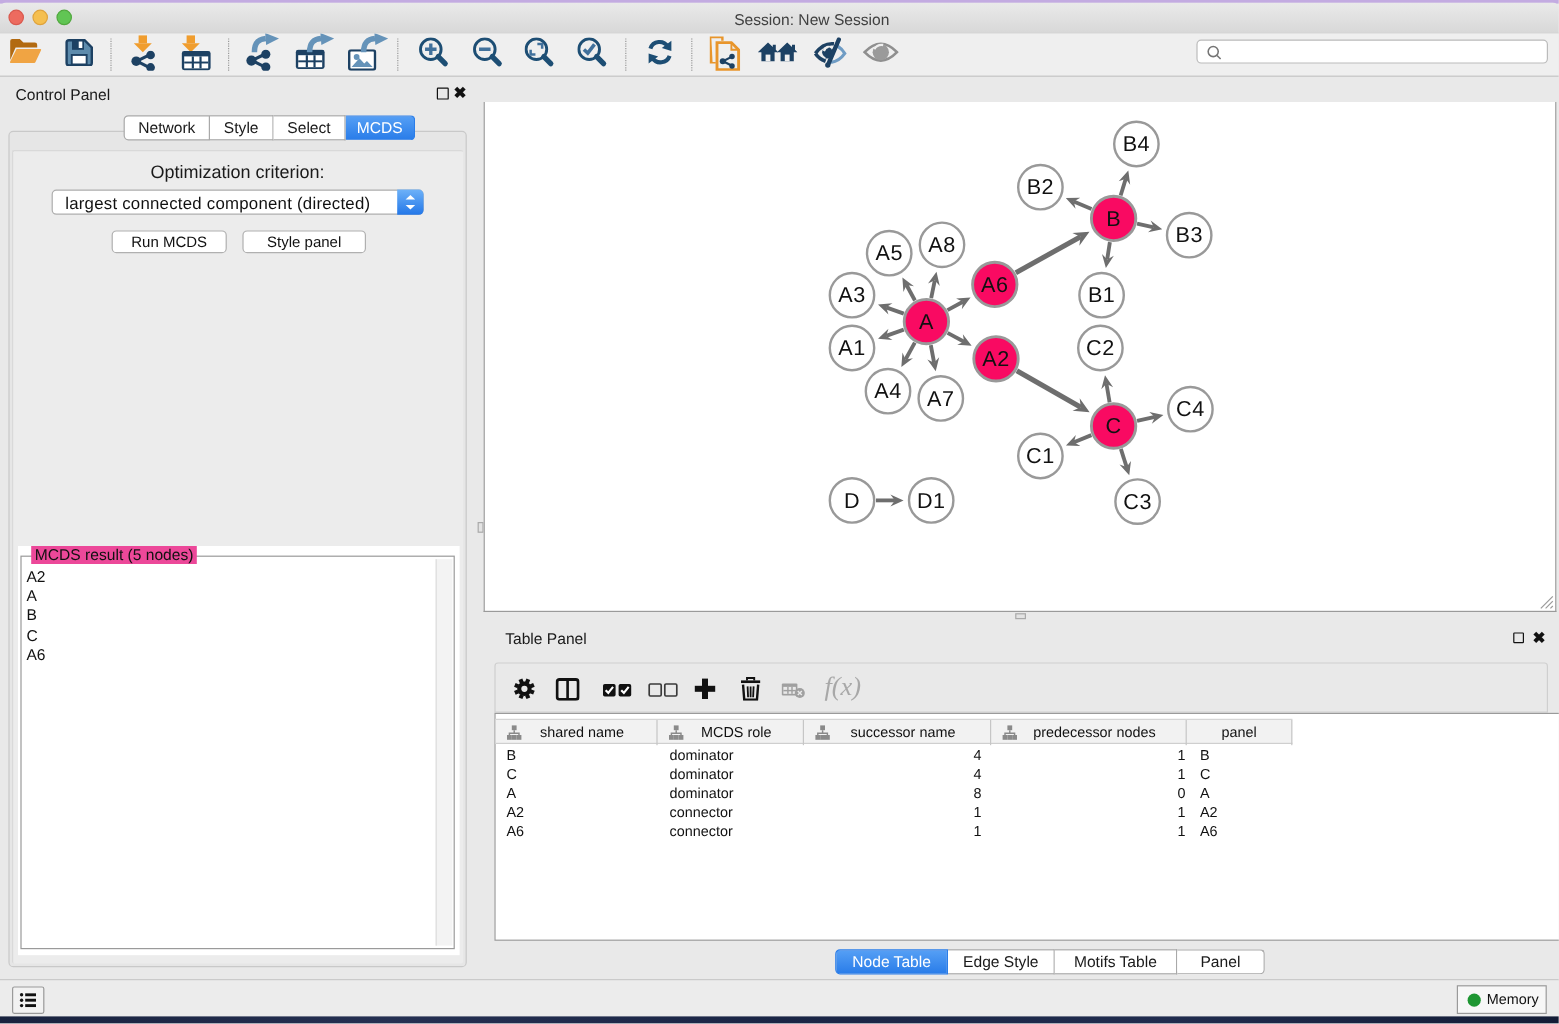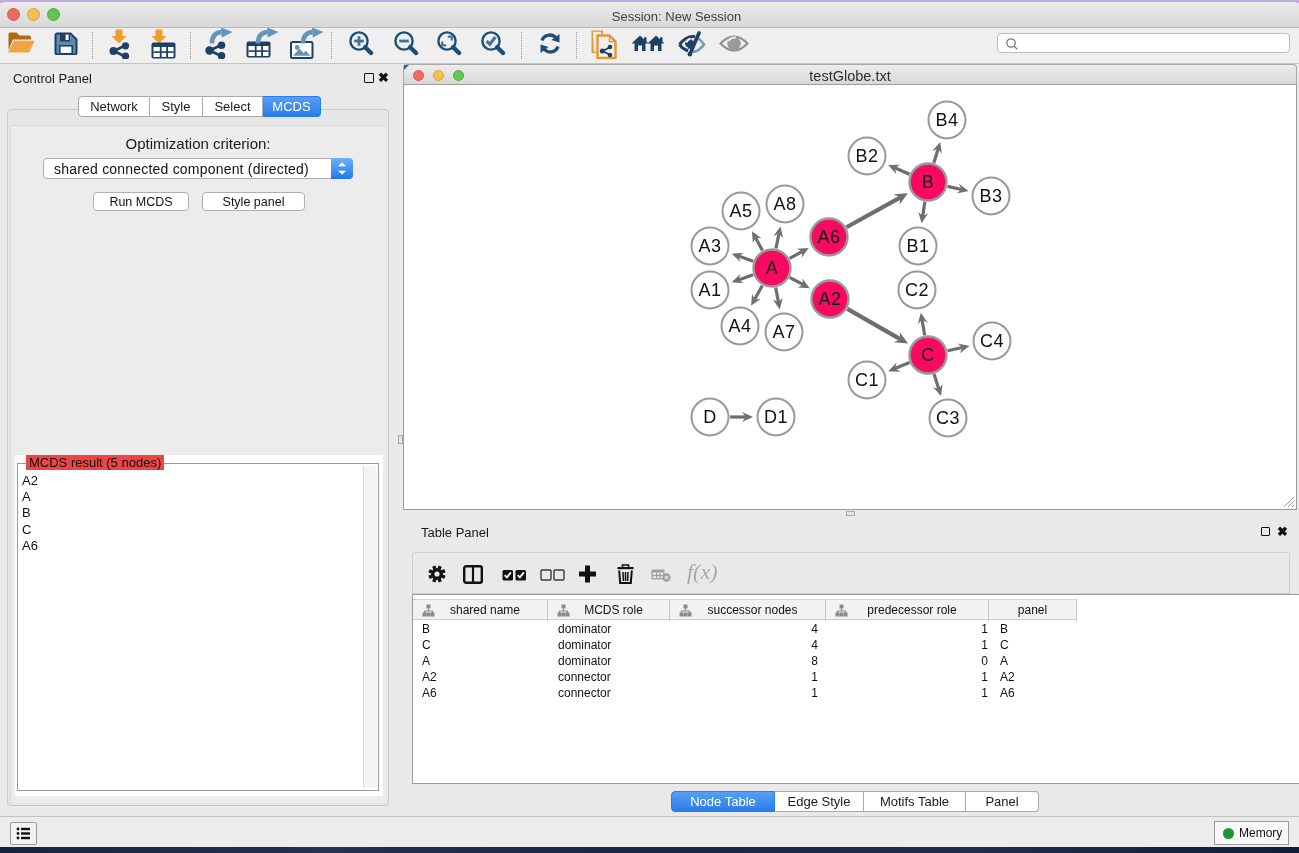--- a/index.html
+++ b/index.html
@@ -17,34 +17,34 @@
 .tdiv { position:absolute; top:4px; height:27px; width:0; border-left:1px dotted #9a9a9a; }
 #searchbox { position:absolute; left:997px; top:5px; width:293px; height:20px; background:#fff; border:1px solid #bbb; border-radius:4px; }
 #iconlayer svg, #tpicons svg { position:absolute; }
 
 #ctlTitle { left:13px; top:71px; font-size:13px; color:#1a1a1a; }
 .wsq { width:10px; height:10px; border:1.5px solid #111; border-radius:1px; position:absolute; }
 .wx { position:absolute; font-size:13px; font-weight:bold; color:#111; }
 .tabrow { position:absolute; display:flex; }
 .tab { height:21px; background:#fff; border:1px solid #a9a9a9; border-left:none;
   font-size:13px; color:#1a1a1a; display:flex; align-items:center; justify-content:center; }
-.tab.first { border-left:1px solid #a9a9a9; border-radius:4px 0 0 4px; }
+.tab.first { border-left:1px solid #a9a9a9; border-radius:4px 0 0 4px;margin-left:25px; }
 .tab.last { border-radius:0 4px 4px 0; }
 .tab.sel { background:linear-gradient(#559ff5,#2a7de9); color:#fff; border-color:#2a7de9; }
 #ctlPanel { left:7px; top:109px; width:382px; height:697px; background:#e6e6e6; border:1px solid #c9c9c9; border-radius:4px; }
 #ctlInner { left:10px; top:125px; width:376px; height:678px; background:#ececec; border-top:1px solid #d9d9d9; border-left:1px solid #d9d9d9; border-radius:2px; }
 #optlabel { left:0px; top:135px; width:396px; text-align:center; font-size:15px; color:#1a1a1a; }
 #combo { left:43px; top:158px; width:310px; height:21px; background:#fff; border:1px solid #adadad; border-radius:4px; font-size:14px; letter-spacing:0.2px; color:#111; }
 #combotext { position:absolute; left:0; right:33px; top:2px; text-align:center; }
 #combobtn { position:absolute; right:-1px; top:-1px; width:22px; height:21px; background:linear-gradient(#6db1f8,#2377e8); border-radius:0 4px 4px 0; }
 .btn { position:absolute; height:19px; background:#fff; border:1px solid #b0b0b0; border-radius:4px;
   font-size:12.5px; color:#111; display:flex; align-items:center; justify-content:center; }
 #resultPanel { left:15px; top:455px; width:368px; height:341px; background:#fff; }
 #groupbox { position:absolute; left:2px; top:8px; right:4px; bottom:5px; border:1px solid #9a9a9a; }
-#grouptitle { position:absolute; left:8px; top:-9px; background:#ef4444; padding:0 3px; font-size:13px; color:#111; }
+#grouptitle { position:absolute; left:8px; top:-9px; background:#ec4899; padding:0 3px; font-size:13px; color:#111; }
 #mcdslist { position:absolute; left:4px; top:9px; font-size:13px; color:#111; line-height:16.2px; }
 #listsb { position:absolute; right:1px; top:2px; width:14px; bottom:2px; background:#f3f3f3; border-left:1px solid #dcdcdc; }
 
 #statusdiv { left:0; top:816px; width:1299px; height:1px; background:#c2c2c2; }
 #statusbar { left:0; top:817px; width:1299px; height:30px; background:#ececec; }
 #listbtn { position:absolute; left:10px; top:5px; width:27px; height:23px; background:#f2f2f2; border:1px solid #9a9a9a; border-radius:2px; }
 #membtn { position:absolute; right:10px; top:4px; width:75px; height:24px; background:#f7f7f7; border:1px solid #9a9a9a; font-size:12px; color:#111; display:flex; align-items:center; }
 #memdot { width:11px; height:11px; border-radius:50%; background:#1e9632; margin:0 5px 0 8px; }
 #deskBottom { left:0; top:847px; width:1299px; height:6px; background:linear-gradient(90deg,#18223e,#253052 25%,#1a2545 50%,#202c4e 75%,#131c36); }
 
@@ -223,21 +223,21 @@
 <div class="abs" id="ctlPanel"></div>
 <div class="abs" id="ctlInner"></div>
 <div class="tabrow" style="left:78px; top:96px;">
   <div class="tab first" style="width:72px">Network</div>
   <div class="tab" style="width:53px">Style</div>
   <div class="tab" style="width:60px">Select</div>
   <div class="tab sel last" style="width:58px">MCDS</div>
 </div>
 <div class="abs" id="optlabel">Optimization criterion:</div>
 <div class="abs" id="combo">
-  <div id="combotext">shared connected component (directed)</div>
+  <div id="combotext">largest connected component (directed)</div>
   <div id="combobtn">
     <svg width="22" height="21" viewBox="0 0 22 21">
         <path d="M7 8.2 L11 4.4 L15 8.2 Z" fill="#fff"></path>
         <path d="M7 12.8 L11 16.6 L15 12.8 Z" fill="#fff"></path>
       </svg>
   </div>
 </div>
 <div class="btn" style="left:93px; top:192px; width:96px;">Run MCDS</div>
 <div class="btn" style="left:202px; top:192px; width:103px;">Style panel</div>
 <div class="abs" id="resultPanel">
@@ -258,27 +258,20 @@
         <rect x="10" y="9.3" width="9" height="2.4" fill="#111"></rect>
       <circle cx="7" cy="15" r="1.4" fill="#111"></circle>
         <rect x="10" y="13.8" width="9" height="2.4" fill="#111"></rect>
     </svg>
   </div>
   <div id="membtn"><span id="memdot"></span>Memory</div>
 </div>
 <div class="abs" id="deskBottom"></div>
 
 <div class="abs" id="netwin">
-  <div id="nettitle">
-    <div class="ntl" style="left:9px; background:#ee6d62; border:0.5px solid #d9594e;"></div>
-    <div class="ntl" style="left:29px; background:#f5c04f; border:0.5px solid #dfa33c;"></div>
-    <div class="ntl" style="left:49px; background:#65c957; border:0.5px solid #51a83e;"></div>
-    <div id="nettext">testGlobe.txt</div>
-    <div id="bluecorner"></div>
-  </div>
   <div id="netcanvas">
     <svg id="graph" width="892" height="423" viewBox="0 0 892 423">
         <line x1="349.1514450903751" y1="189.6881969034153" x2="334.4613179135336" y2="194.9008226758429" stroke="#6e6e6e" stroke-width="3.2"></line>
         <path d="M327.67583814606866,197.30857356107242 L336.37049412050857,188.91792653678777 L334.4613179135336,194.9008226758429 L339.7145925722162,198.34220399160023 Z" fill="#6e6e6e"></path>
         <line x1="349.1514450903751" y1="176.3118030965847" x2="334.4613179135336" y2="171.0991773241571" stroke="#6e6e6e" stroke-width="3.2"></line>
         <path d="M327.67583814606866,168.69142643892758 L339.7145925722162,167.65779600839977 L334.4613179135336,171.0991773241571 L336.37049412050857,177.08207346321223 Z" fill="#6e6e6e"></path>
         <line x1="358.3384531417733" y1="200.51155368053588" x2="350.5889357559223" y2="214.5575539423908" stroke="#6e6e6e" stroke-width="3.2"></line>
         <path d="M347.1107788869607,220.86171326738372 L348.04674123885144,208.8149720285323 L350.5889357559223,214.5575539423908 L356.80251807911935,213.64574545764563 Z" fill="#6e6e6e"></path>
         <line x1="358.4445610618003" y1="165.43032195234252" x2="351.42871279668157" y2="152.5302138519628" stroke="#6e6e6e" stroke-width="3.2"></line>
         <path d="M347.98875477892966,146.2051297548061 L357.6366657068539,153.4795929464678 L351.42871279668157,152.5302138519628 L348.8518266830251,158.25731241556764 Z" fill="#6e6e6e"></path>
@@ -443,31 +436,31 @@
         <div class="hlabel" style="padding-left:10px">MCDS role</div>
       </div>
       <div class="hcol" style="left:257px;width:156px">
         <svg width="13" height="13" viewBox="0 0 13 13" style="position:absolute;left:9px;top:4px">
       <rect x="4.5" y="0.5" width="4" height="4" fill="#8a8a8a"></rect>
       <path d="M6.5 4.5 V7 M2.5 9 V7 H10.5 V9" stroke="#8a8a8a" fill="none" stroke-width="1.2"></path>
       <rect x="0.5" y="8.5" width="4" height="4" fill="#8a8a8a"></rect>
       <rect x="4.5" y="8.5" width="4" height="4" fill="#8a8a8a"></rect>
       <rect x="8.5" y="8.5" width="4" height="4" fill="#8a8a8a"></rect>
         </svg>
-        <div class="hlabel" style="padding-left:10px">successor nodes</div>
+        <div class="hlabel" style="padding-left:10px">successor name</div>
       </div>
       <div class="hcol" style="left:413px;width:163px">
         <svg width="13" height="13" viewBox="0 0 13 13" style="position:absolute;left:9px;top:4px">
       <rect x="4.5" y="0.5" width="4" height="4" fill="#8a8a8a"></rect>
       <path d="M6.5 4.5 V7 M2.5 9 V7 H10.5 V9" stroke="#8a8a8a" fill="none" stroke-width="1.2"></path>
       <rect x="0.5" y="8.5" width="4" height="4" fill="#8a8a8a"></rect>
       <rect x="4.5" y="8.5" width="4" height="4" fill="#8a8a8a"></rect>
       <rect x="8.5" y="8.5" width="4" height="4" fill="#8a8a8a"></rect>
         </svg>
-        <div class="hlabel" style="padding-left:10px">predecessor role</div>
+        <div class="hlabel" style="padding-left:10px">predecessor nodes</div>
       </div>
       <div class="hcol" style="left:576px;width:88px">
         <div class="hlabel">panel</div>
       </div>
     </div>
   <div id="tbody">
       <div class="trow" style="left:0;top:26px;width:878px">
         <span class="tc" style="left:9px">B</span>
         <span class="tc" style="left:145px">dominator</span>
         <span class="tc" style="left:340px;width:65px;text-align:right">4</span>
@@ -499,18 +492,18 @@
         <span class="tc" style="left:9px">A6</span>
         <span class="tc" style="left:145px">connector</span>
         <span class="tc" style="left:340px;width:65px;text-align:right">1</span>
         <span class="tc" style="left:510px;width:65px;text-align:right">1</span>
         <span class="tc" style="left:587px">A6</span>
       </div>
     </div>
 </div>
 <div class="abs" id="bottomtabs">
   <div class="tabrow" style="left:0; top:0;">
-    <div class="tab sel first" style="width:104px">Node Table</div>
+    <div class="tab sel first" style="width:94px">Node Table</div>
     <div class="tab" style="width:89px">Edge Style</div>
     <div class="tab" style="width:102px">Motifs Table</div>
     <div class="tab last" style="width:73px">Panel</div>
   </div>
 </div>
 
 </body></html>

